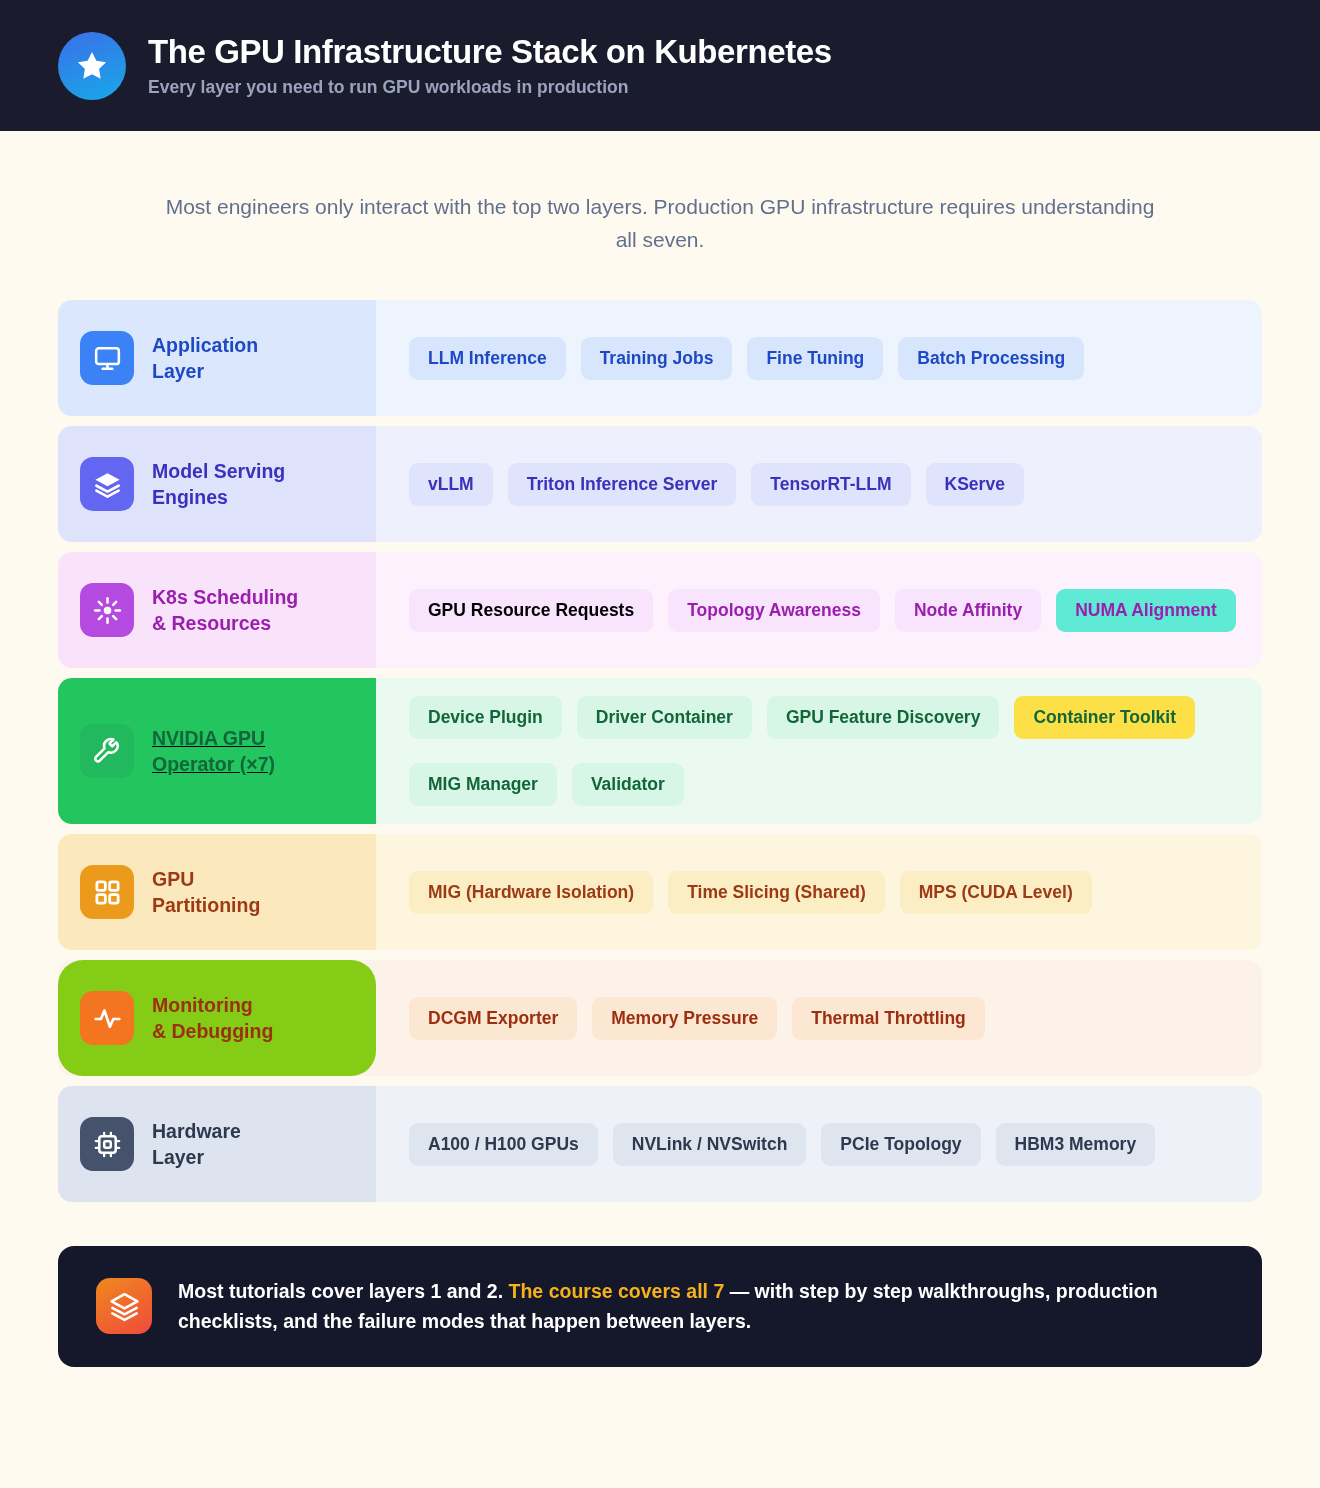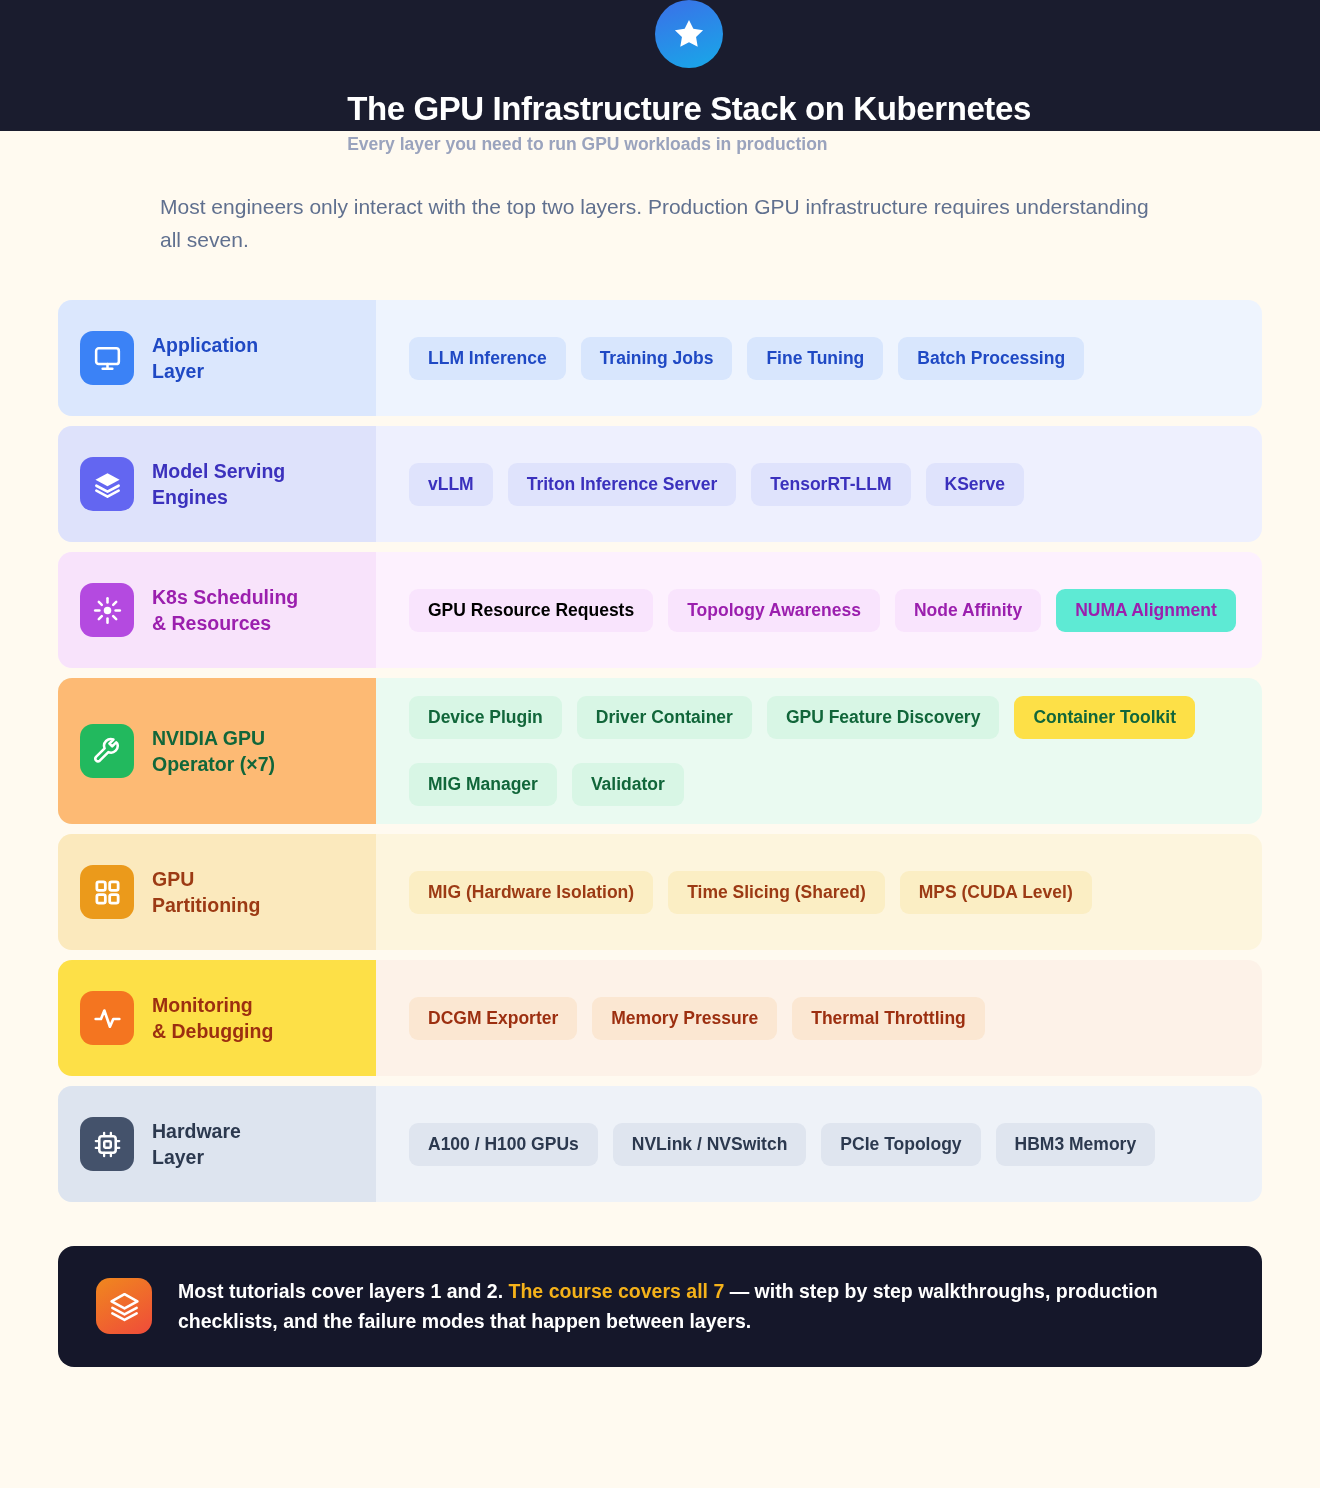--- a/index.html
+++ b/index.html
@@ -12,21 +12,20 @@
   }
 
   
   .header {
     height: 131px;
     background: #1a1c2e;
     display: flex;
     align-items: center;
     padding-left: 58px;
     gap: 22px;
-    flex-direction: column;
   }
   .header-badge {
     width: 68px; height: 68px;
     border-radius: 50%;
     background: linear-gradient(160deg, #3b6fe8 0%, #17a9e8 100%);
     display: flex; align-items: center; justify-content: center;
     flex: 0 0 auto;
   }
   .header-badge svg { width: 36px; height: 36px; display:block; }
   .header-text { display: flex; flex-direction: column; gap: 6px; }
@@ -39,20 +38,21 @@
   .header-sub {
     color: #9aa3bd;
     font-size: 17.5px;
     font-weight: bold;
   }
 
   
   .intro {
     width: 1000px;
     margin: 60px auto 0 auto;
+    text-align: center;
     color: #60708f;
     font-size: 21px;
     line-height: 1.55;
   }
 
   
   .stack {
     margin: 44px 58px 0 58px;
     display: flex;
     flex-direction: column;
@@ -205,21 +205,21 @@
 &amp; Resources</div>
       </div>
       <div class="layer-tags">
         <span class="tag" style="background: rgb(249, 228, 253); color: #000000;">GPU Resource Requests</span>
         <span class="tag" style="background: rgb(249, 228, 253); color: rgb(155, 31, 174);">Topology Awareness</span>
         <span class="tag" style="background: rgb(249, 228, 253); color: rgb(155, 31, 174);">Node Affinity</span>
         <span class="tag" style="background: #5eead4; color: rgb(155, 31, 174);">NUMA Alignment</span>
       </div>
     </div>
     <div class="layer-row" style="background: rgb(234, 250, 241);">
-      <div class="layer-label" style="background: #fdba74;">
+      <div class="layer-label" style="background: #22c55e; text-decoration: underline;">
         <div class="layer-icon" style="background: rgb(34, 185, 94);">
           <svg viewBox="0 0 24 24" fill="none" aria-hidden="true">
             <path d="M20 5.2a5.6 5.6 0 0 1-7.3 7.3L5.6 19.6a2.2 2.2 0 0 1-3.1-3.1l7.1-7.1A5.6 5.6 0 0 1 16.9 2.1l-3.3 3.3 2.3 2.3 3.3-3.3z" fill="none" stroke="#fff" stroke-width="2.1" stroke-linejoin="round" stroke-linecap="round"></path>
           </svg>
         </div>
         <div class="layer-name" style="color: rgb(17, 102, 58);">NVIDIA GPU
 Operator (×7)</div>
       </div>
       <div class="layer-tags">
         <span class="tag" style="background: rgb(216, 246, 229); color: rgb(17, 102, 58);">Device Plugin</span>
@@ -243,21 +243,21 @@
         <div class="layer-name" style="color: rgb(156, 58, 20);">GPU
 Partitioning</div>
       </div>
       <div class="layer-tags">
         <span class="tag" style="background: rgb(251, 238, 196); color: rgb(156, 58, 20);">MIG (Hardware Isolation)</span>
         <span class="tag" style="background: rgb(251, 238, 196); color: rgb(156, 58, 20);">Time Slicing (Shared)</span>
         <span class="tag" style="background: rgb(251, 238, 196); color: rgb(156, 58, 20);">MPS (CUDA Level)</span>
       </div>
     </div>
     <div class="layer-row" style="background: rgb(253, 242, 232);">
-      <div class="layer-label" style="background: #fde047;">
+      <div class="layer-label" style="background: #84cc16; border-radius: 25px;">
         <div class="layer-icon" style="background: rgb(244, 117, 32);">
           <svg viewBox="0 0 24 24" fill="none" aria-hidden="true">
             <polyline points="2.2 12.4 6.6 12.4 9.4 5.4 14 18.8 16.8 12.4 21.8 12.4" fill="none" stroke="#fff" stroke-width="2.2" stroke-linecap="round" stroke-linejoin="round"></polyline>
           </svg>
         </div>
         <div class="layer-name" style="color: rgb(156, 47, 16);">Monitoring
 &amp; Debugging</div>
       </div>
       <div class="layer-tags">
         <span class="tag" style="background: rgb(251, 231, 210); color: rgb(156, 47, 16);">DCGM Exporter</span>

